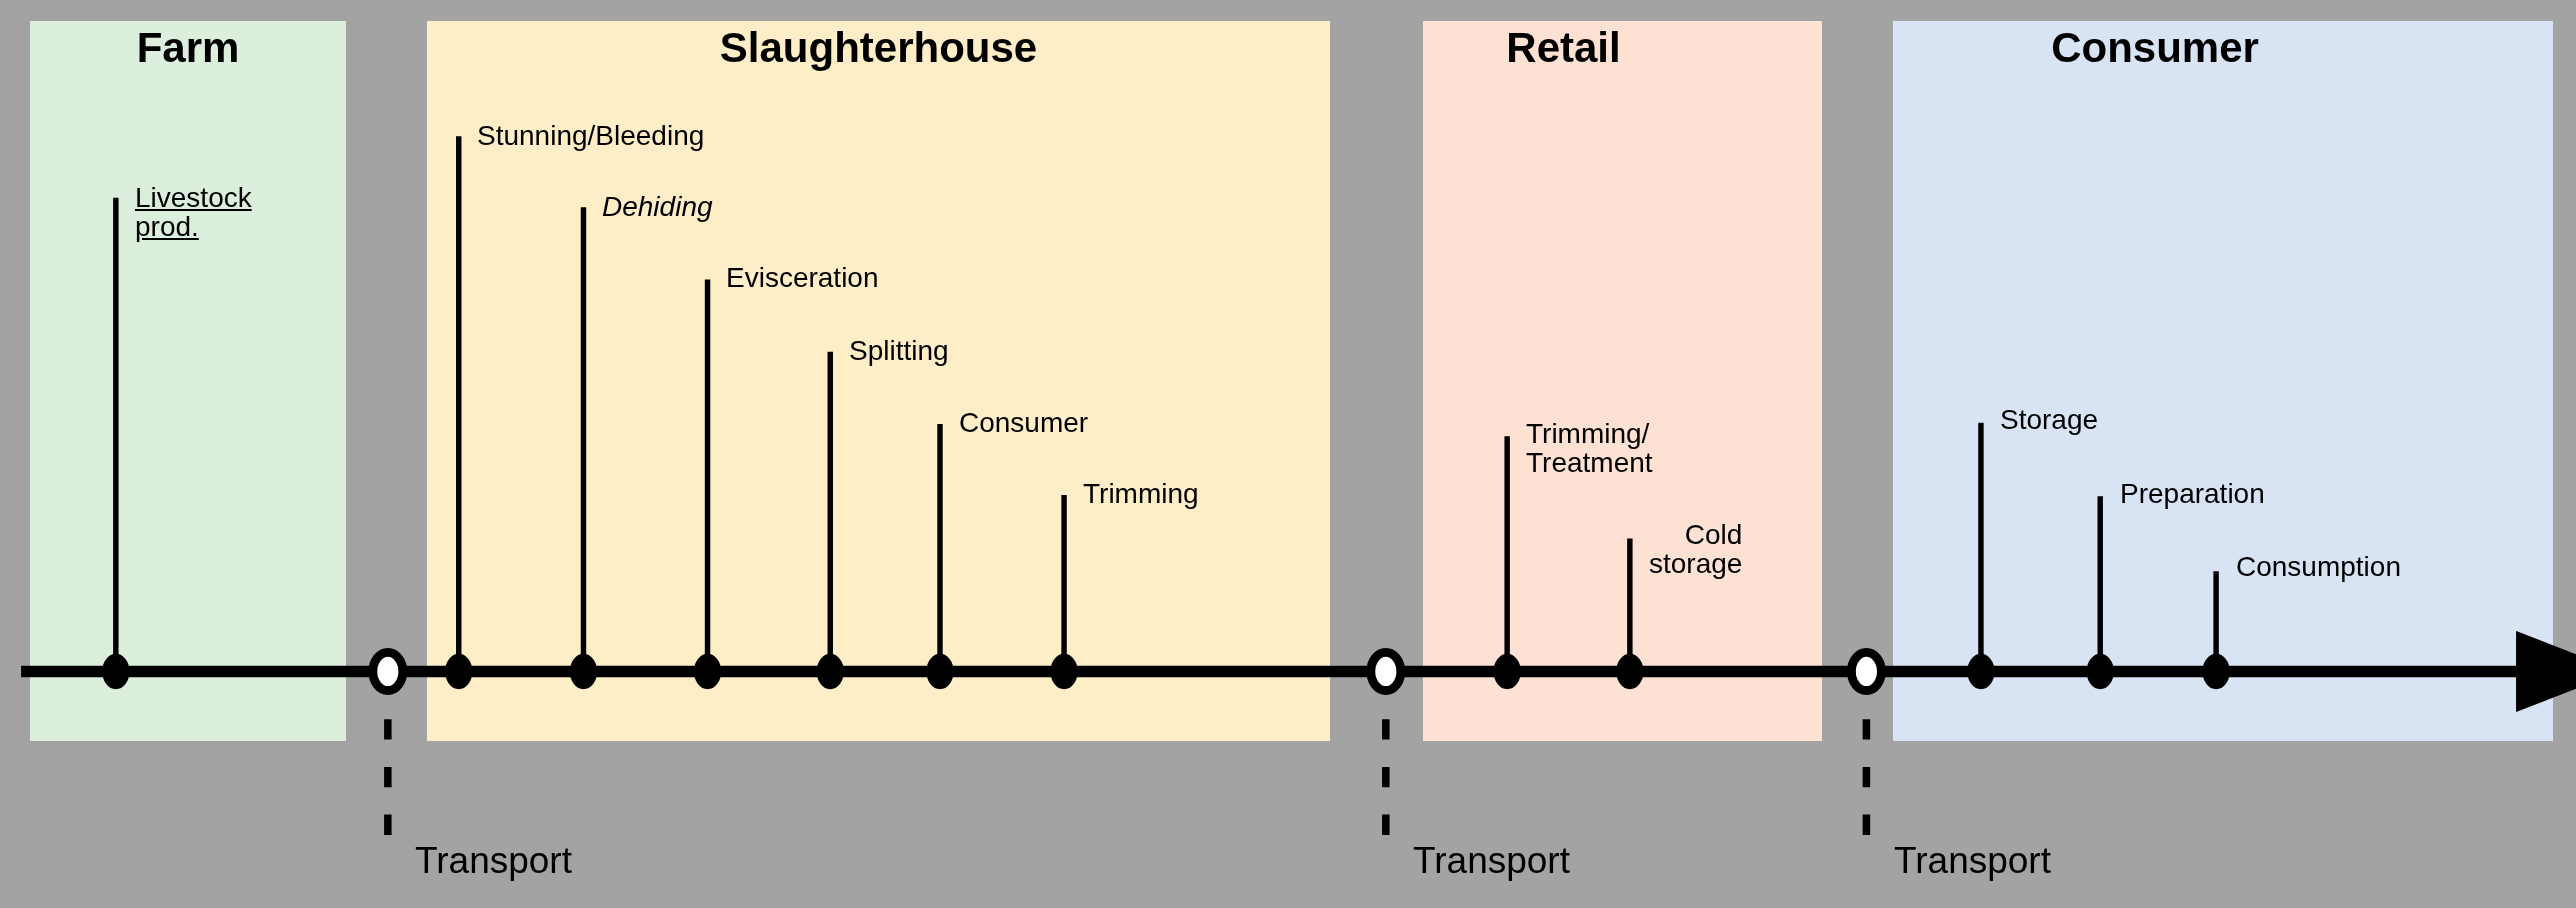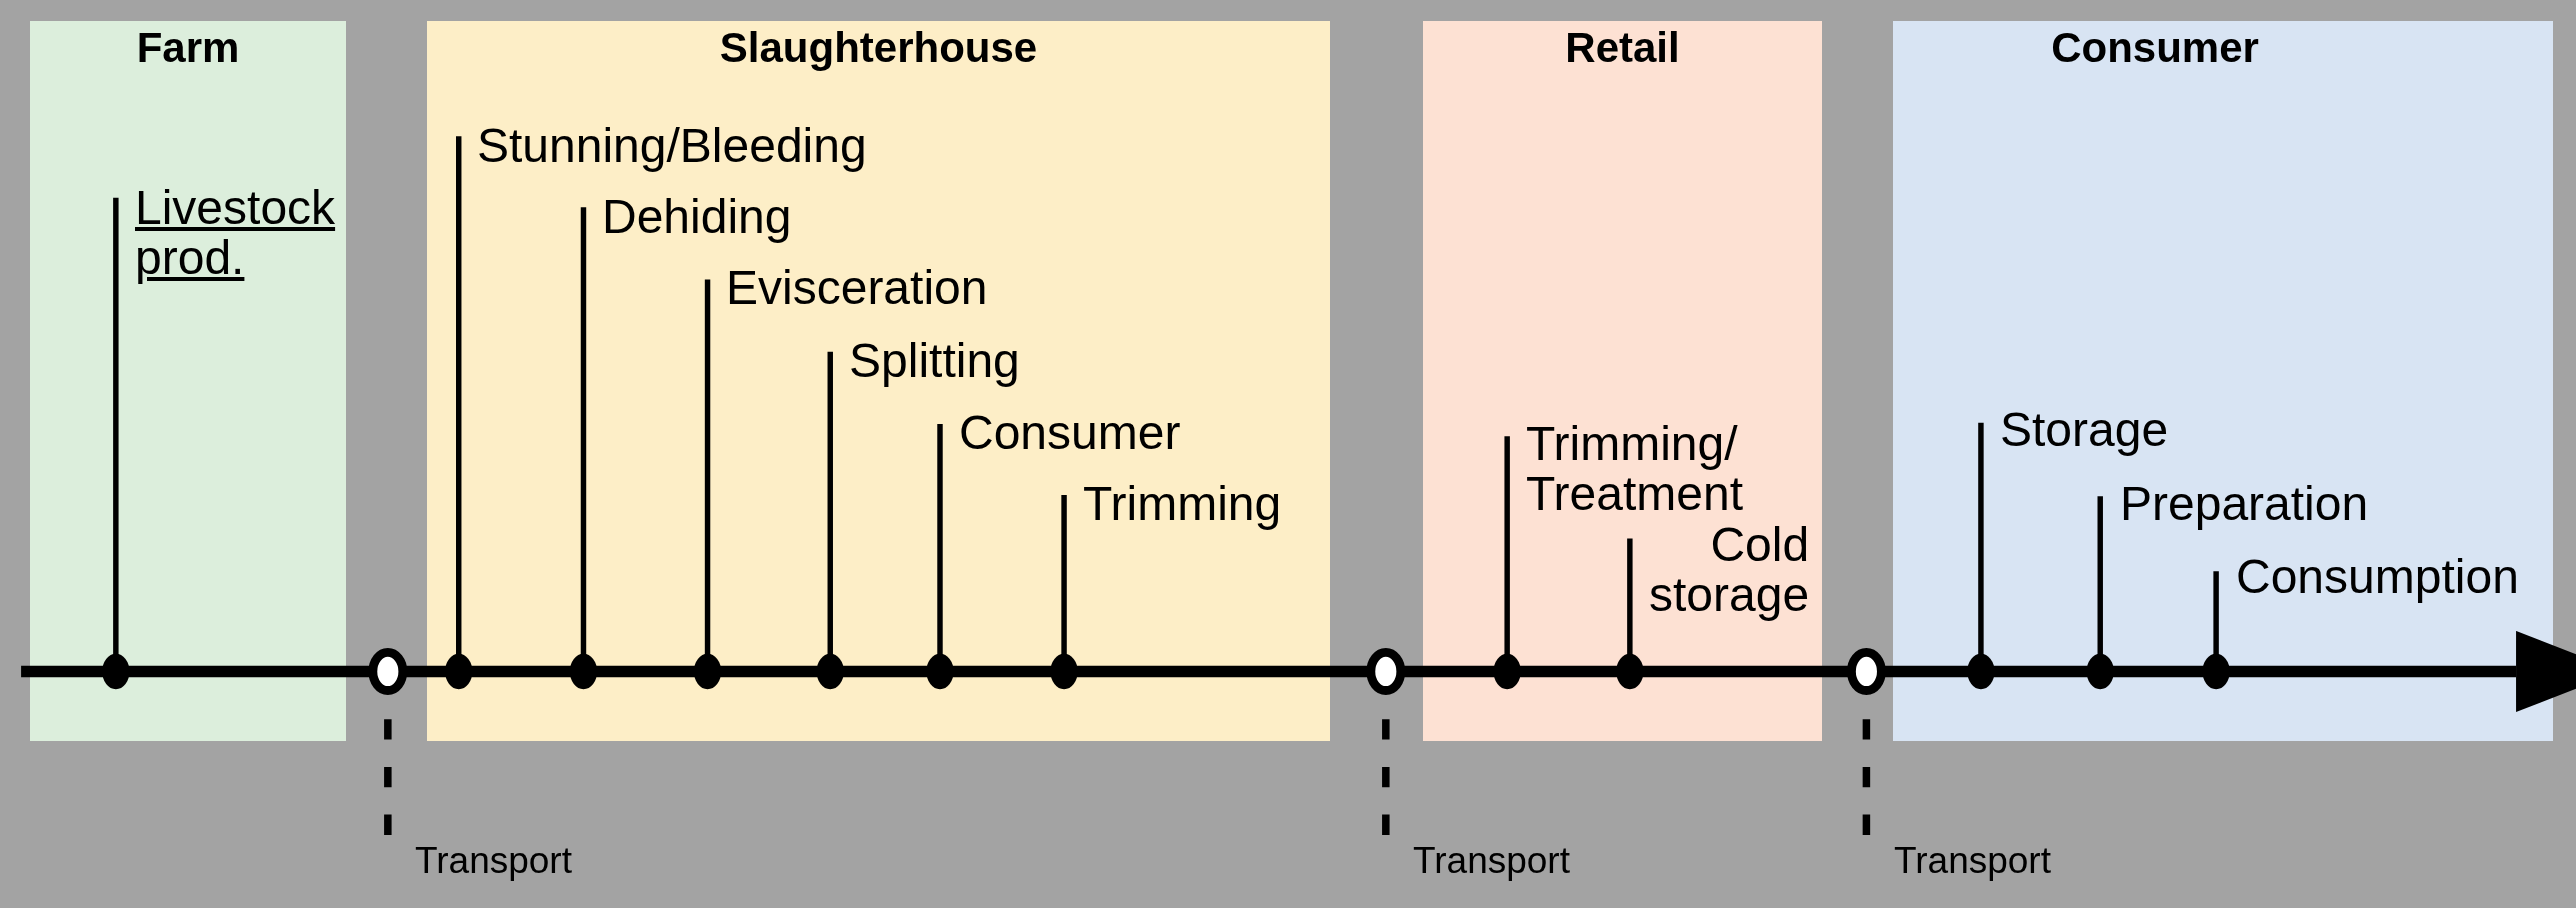--- a/index.html
+++ b/index.html
@@ -3,40 +3,40 @@
 <meta charset="utf-8">
 <style>
   html,body{margin:0;padding:0;background:#ffffff;}
   body{width:2576px;height:908px;overflow:hidden;
        font-family:"Liberation Sans","DejaVu Sans",sans-serif;}
   #stage{position:relative;width:2576px;height:908px;background:#a3a3a3;}
   svg.layer{position:absolute;left:0;top:0;width:2576px;height:908px;}
   .band{position:absolute;top:20.5px;height:720px;}
   .band-title{position:absolute;top:24px;font-size:42px;font-weight:bold;
               color:#000;text-align:center;white-space:nowrap;}
-  .stage-label{position:absolute;font-size:48px;color:#000;line-height:1.04;
+  .stage-label{position:absolute;font-size:28px;color:#000;line-height:1.04;
                white-space:pre;}
   .transport-label{position:absolute;font-size:37px;color:#000;white-space:nowrap;}
 </style>
 </head>
 <body>
 
 <div id="stage">
 
   <div id="bands">
       <div class="band" style="left: 30px; width: 316px; background: rgb(220, 238, 220);"></div>
       <div class="band" style="left: 427px; width: 903px; background: rgb(253, 238, 199);"></div>
       <div class="band" style="left: 1423px; width: 399px; background: rgb(253, 225, 211);"></div>
       <div class="band" style="left: 1893px; width: 660px; background: rgb(216, 228, 243);"></div>
     </div>
 
   <div id="band-titles">
       <div class="band-title" style="left: 30px; width: 316px;">Farm</div>
       <div class="band-title" style="left: 427px; width: 903px;">Slaughterhouse</div>
-      <div class="band-title" style="left: 1423px; width: 399px;">Retail</div>
+      <div class="band-title" style="left: 1364px; width: 399px;">Retail</div>
       <div class="band-title" style="left: 1893px; width: 524px;">Consumer</div>
     </div>
 
   <svg class="layer" viewBox="0 0 3777 1332">
     <defs>
       <marker id="arrowhead" markerWidth="9" markerHeight="7" refX="0" refY="3.5" orient="auto" markerUnits="strokeWidth">
         <polygon points="0 0, 9 3.5, 0 7" fill="#000"></polygon>
       </marker>
     </defs>
     <g id="dash-group">
@@ -75,21 +75,21 @@
         <ellipse cx="568" cy="985" rx="22" ry="28" fill="#ffffff" stroke="#000000" stroke-width="13"></ellipse>
         <ellipse cx="2032" cy="985" rx="22" ry="28" fill="#ffffff" stroke="#000000" stroke-width="13"></ellipse>
         <ellipse cx="2737" cy="985" rx="22" ry="28" fill="#ffffff" stroke="#000000" stroke-width="13"></ellipse>
       </g>
   </svg>
 
   <div id="stage-labels">
       <div class="stage-label" style="left: 135px; top: 183px; text-decoration: underline;">Livestock
 prod.</div>
       <div class="stage-label" style="left: 477px; top: 121px;">Stunning/Bleeding</div>
-      <div class="stage-label" style="left: 602px; top: 192px;">Dehiding</div>
+      <div class="stage-label" style="left: 602px; top: 192px; font-style: italic;">Dehiding</div>
       <div class="stage-label" style="left: 726px; top: 263px;">Evisceration</div>
       <div class="stage-label" style="left: 849px; top: 336px;">Splitting</div>
       <div class="stage-label" style="left: 959px; top: 408px;">Consumer</div>
       <div class="stage-label" style="left: 1083px; top: 479px;">Trimming</div>
       <div class="stage-label" style="left: 1526px; top: 419px;">Trimming/
 Treatment</div>
       <div class="stage-label" style="left: 1649px; top: 520px; text-align: right;">Cold
 storage</div>
       <div class="stage-label" style="left: 2000px; top: 405px;">Storage</div>
       <div class="stage-label" style="left: 2120px; top: 479px;">Preparation</div>

